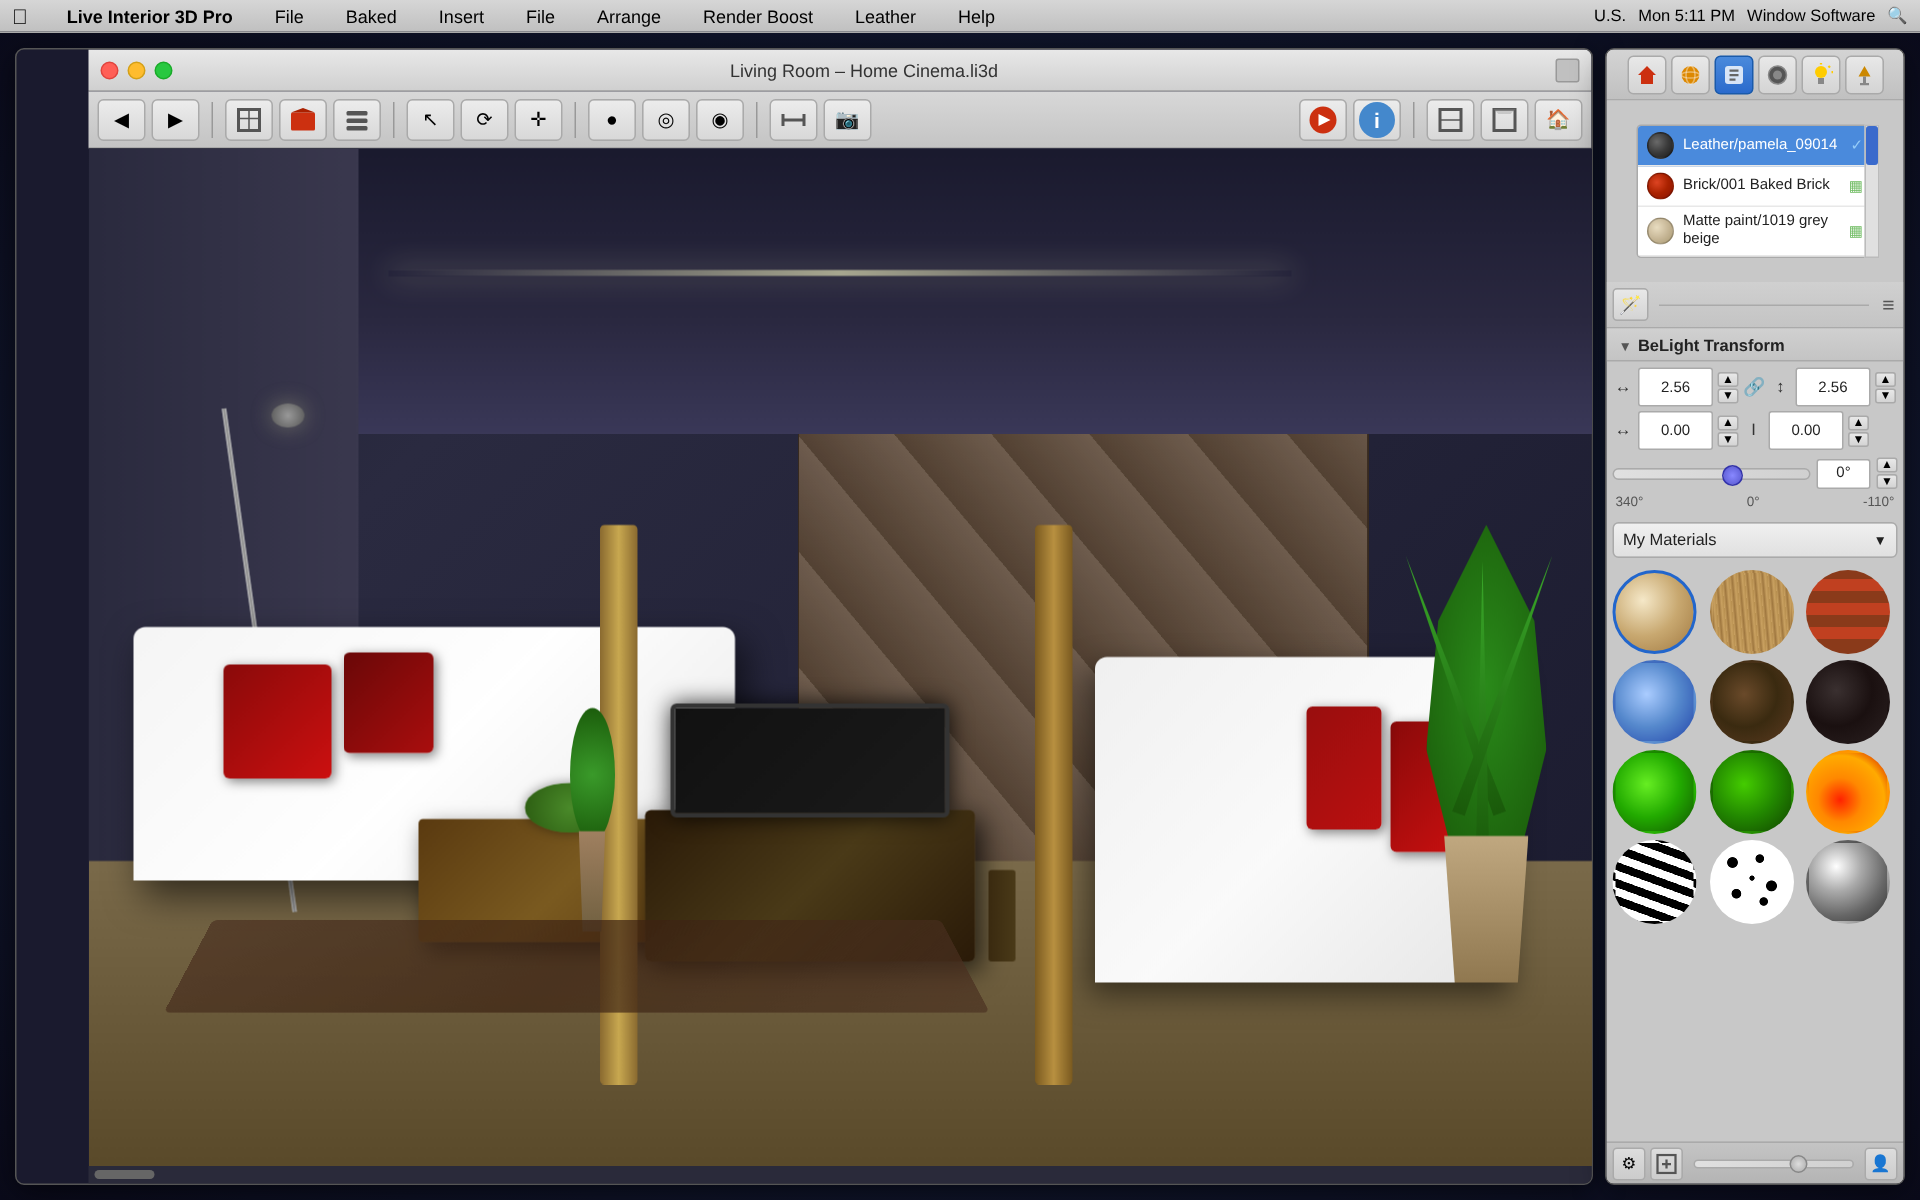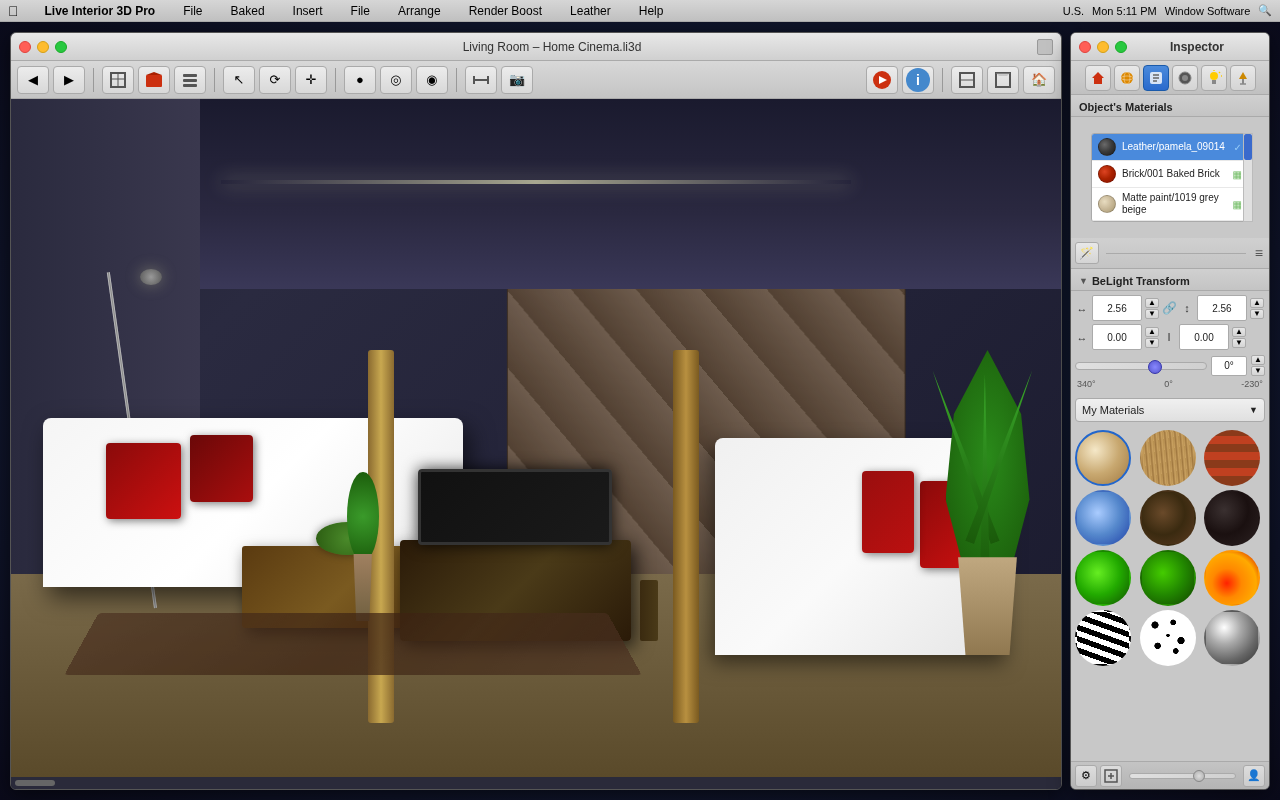--- a/index.html
+++ b/index.html
@@ -51,20 +51,21 @@
     
     .view-window {
       flex: 1;
       background: #1a1a2e;
       border-radius: 6px;
       box-shadow: 0 4px 20px rgba(0,0,0,0.6);
       overflow: hidden;
       display: flex;
       flex-direction: column;
       border: 1px solid #555;
+      padding-left: 48px;
     }
 
     .window-titlebar {
       height: 28px;
       background: linear-gradient(to bottom, #e8e8e8, #d0d0d0);
       display: flex;
       align-items: center;
       padding: 0 8px;
       gap: 6px;
       border-bottom: 1px solid #aaa;
@@ -737,26 +738,20 @@
 
     </div>
 
     <div class="scene-scrollbar">
       <div class="scrollbar-thumb"></div>
     </div>
   </div>
 
   <div class="inspector-panel">
 
-    <div class="inspector-titlebar">
-      <div class="traffic-light tl-red"></div>
-      <div class="traffic-light tl-yellow"></div>
-      <div class="traffic-light tl-green"></div>
-      <div class="inspector-title">Inspector</div>
-    </div>
 
     <div class="inspector-toolbar">
       <div class="insp-tool-btn">
         <svg width="16" height="16" viewBox="0 0 16 16">
           <polygon points="8,2 14,8 12,8 12,14 4,14 4,8 2,8" fill="#cc3010"></polygon>
         </svg>
       </div>
       <div class="insp-tool-btn">
         <svg width="16" height="16" viewBox="0 0 16 16">
           <circle cx="8" cy="8" r="6" fill="#dd8800"></circle>
@@ -792,23 +787,20 @@
         <svg width="16" height="16" viewBox="0 0 16 16">
           <polygon points="8,2 12,9 4,9" fill="#cc8800"></polygon>
           <rect x="7" y="9" width="2" height="5" fill="#888"></rect>
           <line x1="5" y1="14" x2="11" y2="14" stroke="#888" stroke-width="1.5"></line>
         </svg>
       </div>
     </div>
 
     <div class="inspector-content">
 
-      <div class="section-header">
-        <span>Object's Materials</span>
-      </div>
 
       <div class="materials-wrapper">
         <div class="materials-list">
 
           <div class="material-item selected">
             <div class="mat-swatch" style="background: radial-gradient(circle at 35% 35%, #6a6a6a, #3a3a3a, #1a1a1a);"></div>
             <span class="mat-label">Leather/pamela_09014</span>
             <span class="mat-icon" style="color:#aaddff;">✓</span>
           </div>
 
@@ -880,21 +872,21 @@
           </div>
           <input class="rot-degree-input" type="text" value="0°" style="">
           <div class="stepper-group">
             <div class="stepper-btn">▲</div>
             <div class="stepper-btn">▼</div>
           </div>
         </div>
         <div class="rotation-labels">
           <span>340°</span>
           <span>0°</span>
-          <span>-230°</span>
+          <span>-110°</span>
         </div>
       </div>
 
 
       <div class="gallery-dropdown">
         <span>My Materials</span>
         <span class="dropdown-arrow">▼</span>
       </div>
 
       <div class="swatches-grid">

